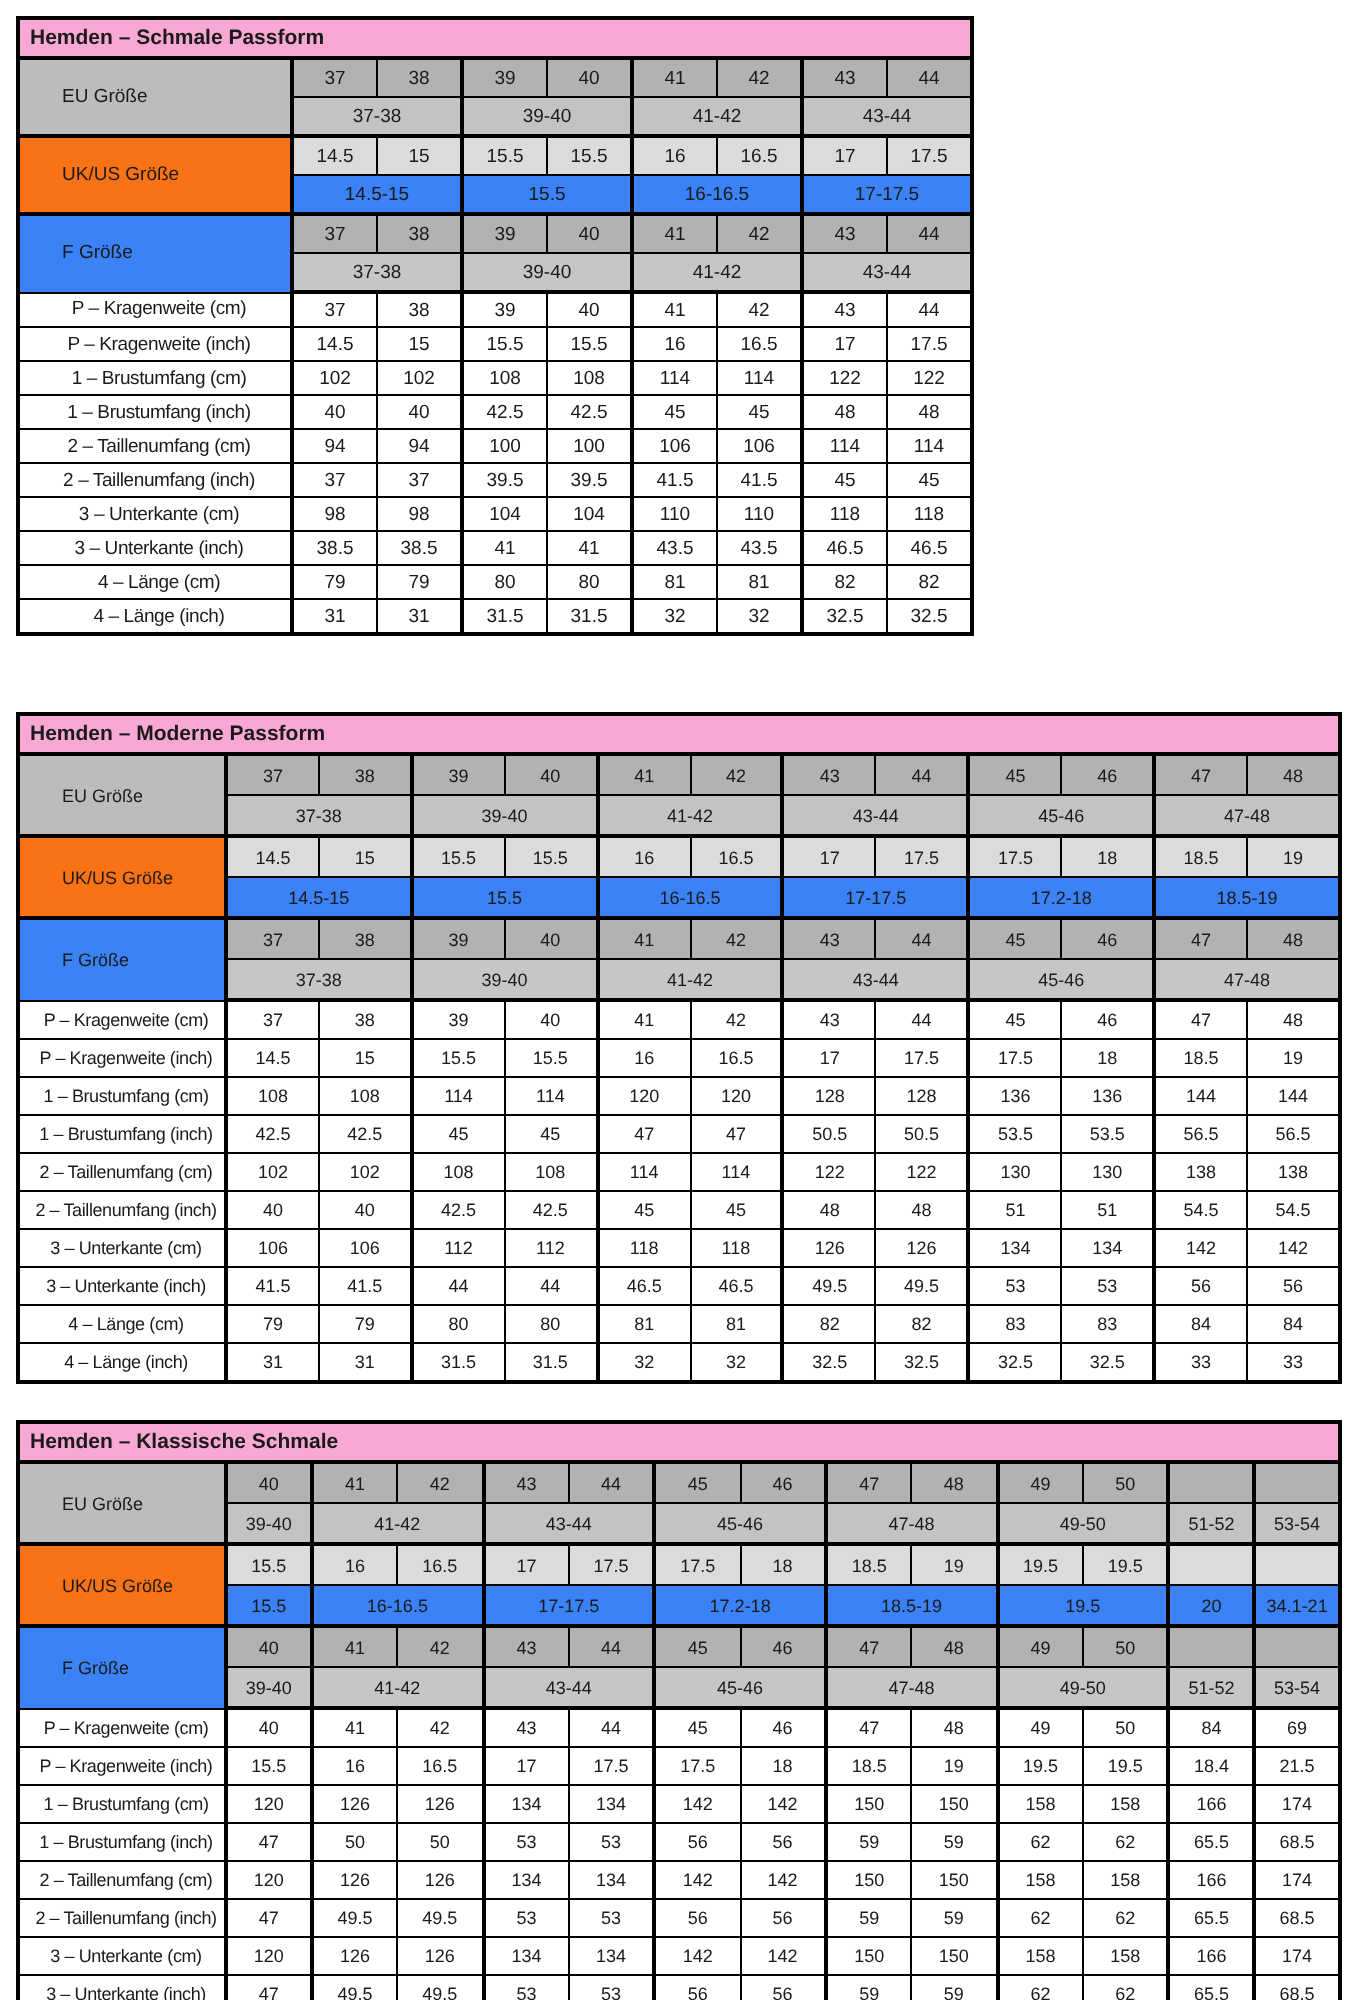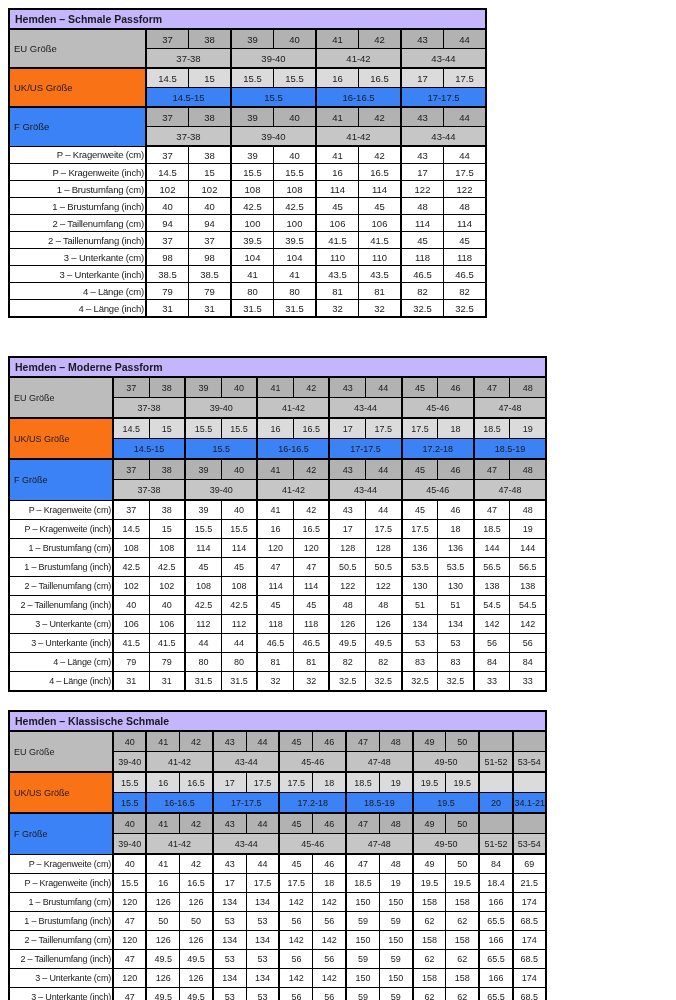--- a/index.html
+++ b/index.html
@@ -3,36 +3,36 @@
 <meta charset="utf-8">
 <style>
   html,body{margin:0;padding:0;background:#ffffff;}
   body{width:676px;font-family:"Liberation Sans", sans-serif;color:#1a1a1a;}
   #tables-root{padding:8px 0 0 8px;}
   .size-table{margin-bottom:38px;}
   .size-table:nth-child(2){margin-bottom:18px;}
   .size-table:last-child{margin-bottom:0;}
   table{border-collapse:collapse;border:2px solid #000;table-layout:fixed;}
   .t-narrow table{width:479px;}
-  .t-wide table{width:539px;}
+  .t-wide table{width:663px;}
   .t-narrow col.col-label{width:137px;}
   .t-wide col.col-label{width:104px;}
   td{border:1px solid #000;text-align:center;padding:0 1px;white-space:nowrap;overflow:hidden;}
   .t-narrow td{height:16px;font-size:9.5px;}
   .t-wide td{height:18px;font-size:9px;}
   .t-narrow .ind-row td,.t-narrow .grp-row td{height:18px;}
   .t-wide .ind-row td,.t-wide .grp-row td{height:19px;}
-  .title-row td{text-align:left;font-weight:bold;padding:2px 5px;background:#c4b5fd;
+  .title-row td{text-align:left;font-weight:bold;padding:2px 5px;background:#f9a8d4;
                 border-bottom-width:2px;height:14px !important;}
   .t-narrow .title-row td{font-size:10.5px;}
   .t-wide .title-row td{font-size:10.5px;}
   .ind-row td{border-top-width:2px;}
   .grp-row td{border-bottom-width:2px;}
-  .lbl{text-align:left;padding-left:4px;border-right-width:2px;}
-  .mlbl{text-align:right;padding-left:5px;border-right-width:2px;background:#ffffff;letter-spacing:-0.2px;}
+  .lbl{text-align:left;padding-left:21px;border-right-width:2px;}
+  .mlbl{text-align:center;padding-left:5px;border-right-width:2px;background:#ffffff;letter-spacing:-0.2px;}
   .gb{border-right-width:2px;}
   .m-row td{background:#ffffff;}
   
   .shade-dark .lbl{background:#bcbcbc;}
   .shade-dark .ind{background:#b2b2b2;}
   .shade-dark .grp{background:#c3c3c3;}
   .shade-light .lbl{background:#f97316;}
   .shade-light .ind{background:#dbdbdb;}
   .shade-light .grp{background:#3b82f6;}
   .shade-mixed .lbl{background:#3b82f6;}

